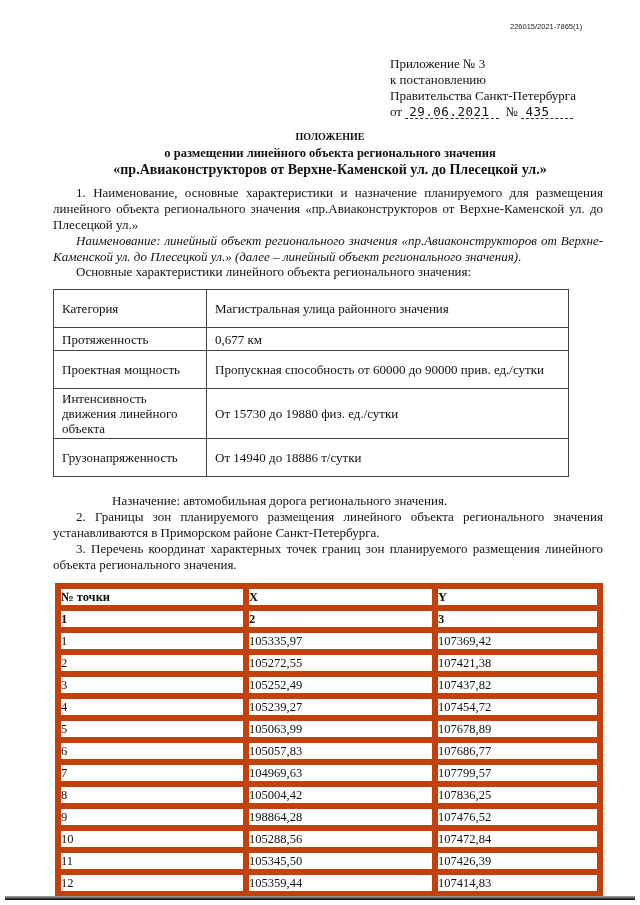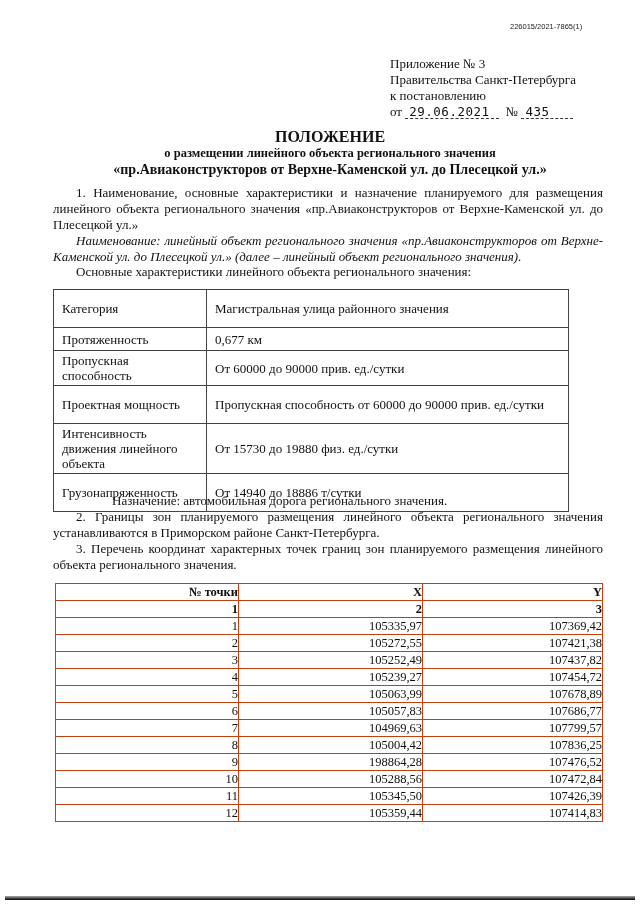--- a/index.html
+++ b/index.html
@@ -21,57 +21,57 @@
     font-family: "DejaVu Sans Mono", "Liberation Mono", monospace;
     font-size: 12.5px; letter-spacing: 0.5px;
     border-bottom: 1px dashed #333; padding: 0 4px; display: inline-block; line-height: 13px;
   }
   .date-fill { width: 86px; }
   .num-fill { width: 44px; }
   .title-block {
     position: absolute; top: 128px; left: 40px; width: 580px; text-align: center;
     font-weight: bold;
   }
-  .title-main { font-size: 16px; line-height: 17px; }
+  .title-main { font-size: 10px; line-height: 17px; }
   .title-sub { font-size: 12.5px; line-height: 16px; }
   .title-obj { font-size: 14px; line-height: 17px; }
   .para {
     position: absolute; left: 53px; width: 550px;
     font-size: 13px; line-height: 16px; text-align: justify;
   }
   .indent { text-indent: 23px; }
   table { border-collapse: collapse; position: absolute; font-size: 13px; }
   .char-table { left: 53px; top: 289px; width: 516px; }
   .char-table td {
     border: 1px solid #444; padding: 2px 8px; vertical-align: middle; line-height: 15px;
   }
   .char-table td.key { width: 136px; }
   .coord-table { left: 55px; top: 583px; width: 548px; }
   .coord-table td, .coord-table th {
-    border: 1px solid #c2410c; padding: 0; height: 16px; line-height: 16px;
-    text-align: right; font-size: 12.5px;
+    border: 6px solid #c2410c; padding: 0; height: 16px; line-height: 16px;
+    text-align: left; font-size: 12.5px;
   }
   .coord-table th { font-weight: bold; }
   .coord-table .c1 { width: 182px; }
   .coord-table .c2 { width: 183px; }
   .coord-table .zone { font-weight: bold; font-size: 12.5px; }
   .scan-edge {
     position: absolute; left: 5px; top: 896px; width: 630px; height: 4px;
     background: linear-gradient(#aaa, #000);
   }
 </style>
 </head>
 <body>
 
 <div class="docnum">226015/2021-7865(1)</div>
 
 <div class="appendix">
   <div class="line">Приложение № 3</div>
+  <div class="line">к постановлению</div>
   <div class="line">Правительства Санкт-Петербурга</div>
-  <div class="line">к постановлению</div>
   <div class="line">
     <span>от</span>
     <span class="mono-fill date-fill">29.06.2021</span>
     &nbsp;<span>№</span>
     <span class="mono-fill num-fill">435</span>
   </div>
 </div>
 
 <div class="title-block">
   <div class="title-main">ПОЛОЖЕНИЕ</div>
@@ -85,24 +85,20 @@
 
 <table class="char-table">
   <tbody>
     <tr style="height:38px;">
       <td class="key">Категория</td>
       <td>Магистральная улица районного значения</td>
     </tr>
     <tr style="height:23px;">
       <td class="key">Протяженность</td>
       <td>0,677 км</td>
-    </tr>
-    <tr style="height:23px;">
-      <td class="key">Пропускная способность</td>
-      <td>От 60000 до 90000 прив. ед./сутки</td>
     </tr>
     <tr style="height:38px;">
       <td class="key">Проектная мощность</td>
       <td>Пропускная способность от 60000 до 90000 прив. ед./сутки</td>
     </tr>
     <tr style="height:38px;margin-top:36px;">
       <td class="key">Интенсивность движения линейного объекта</td>
       <td>От 15730 до 19880 физ. ед./сутки</td>
     </tr>
     <tr style="height:38px;">

